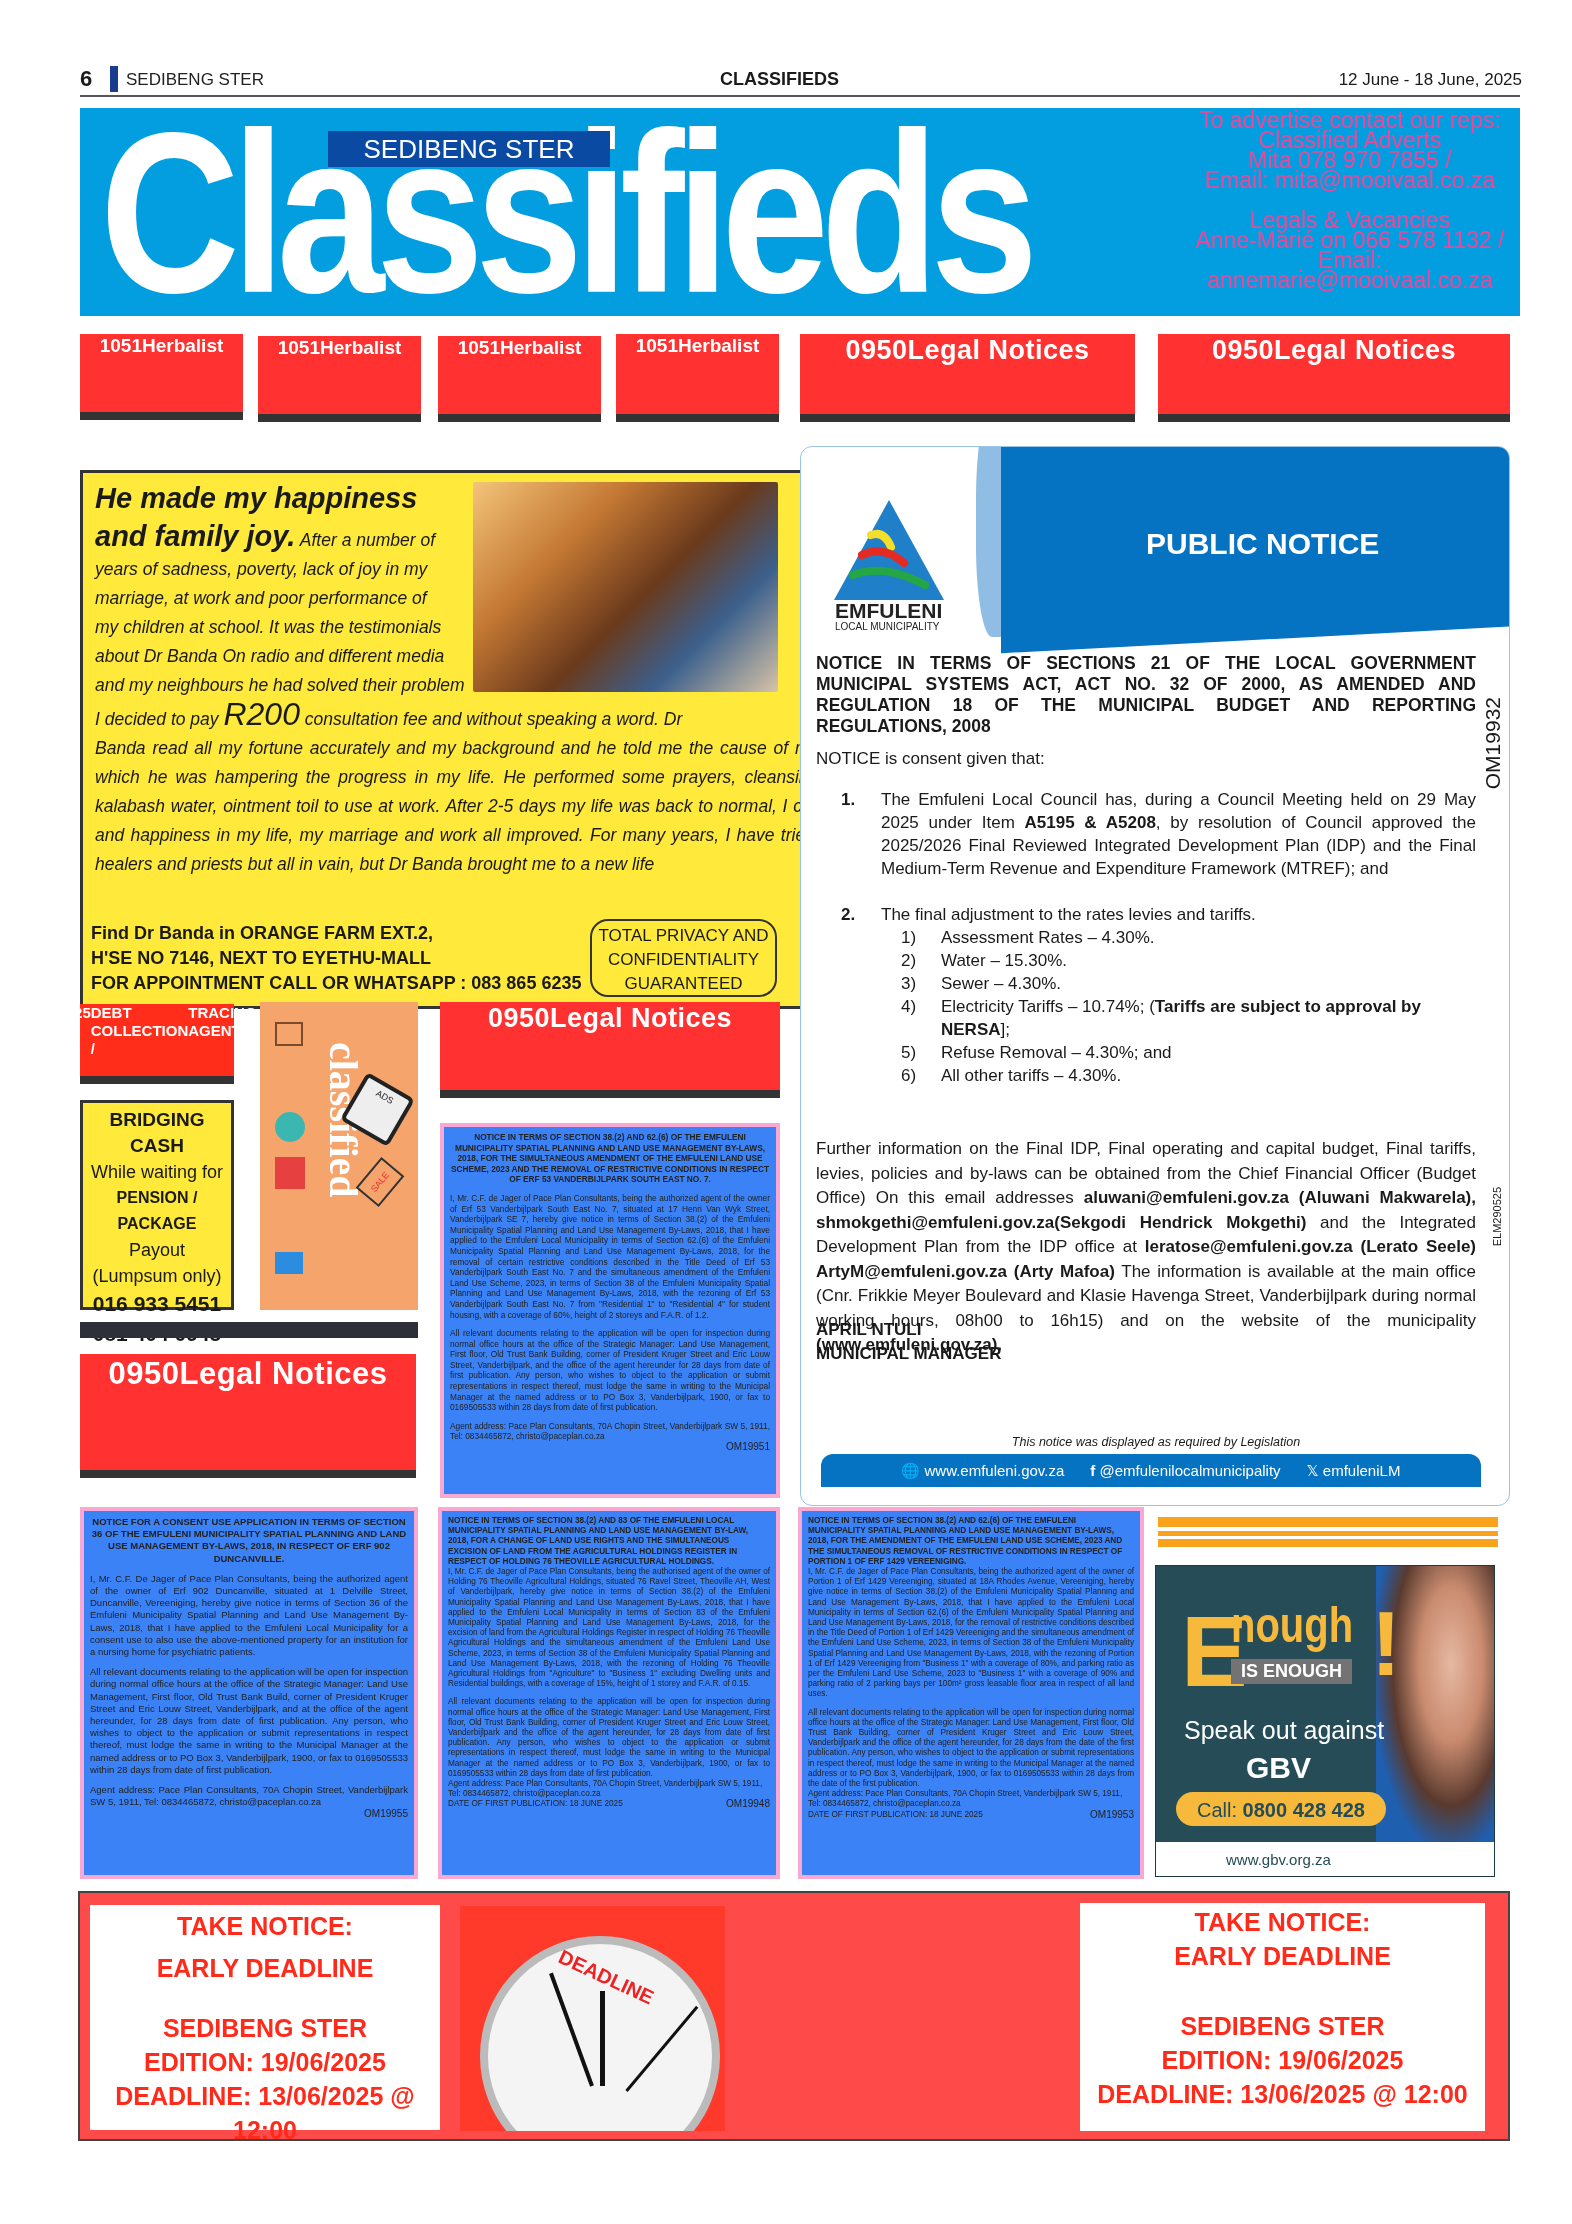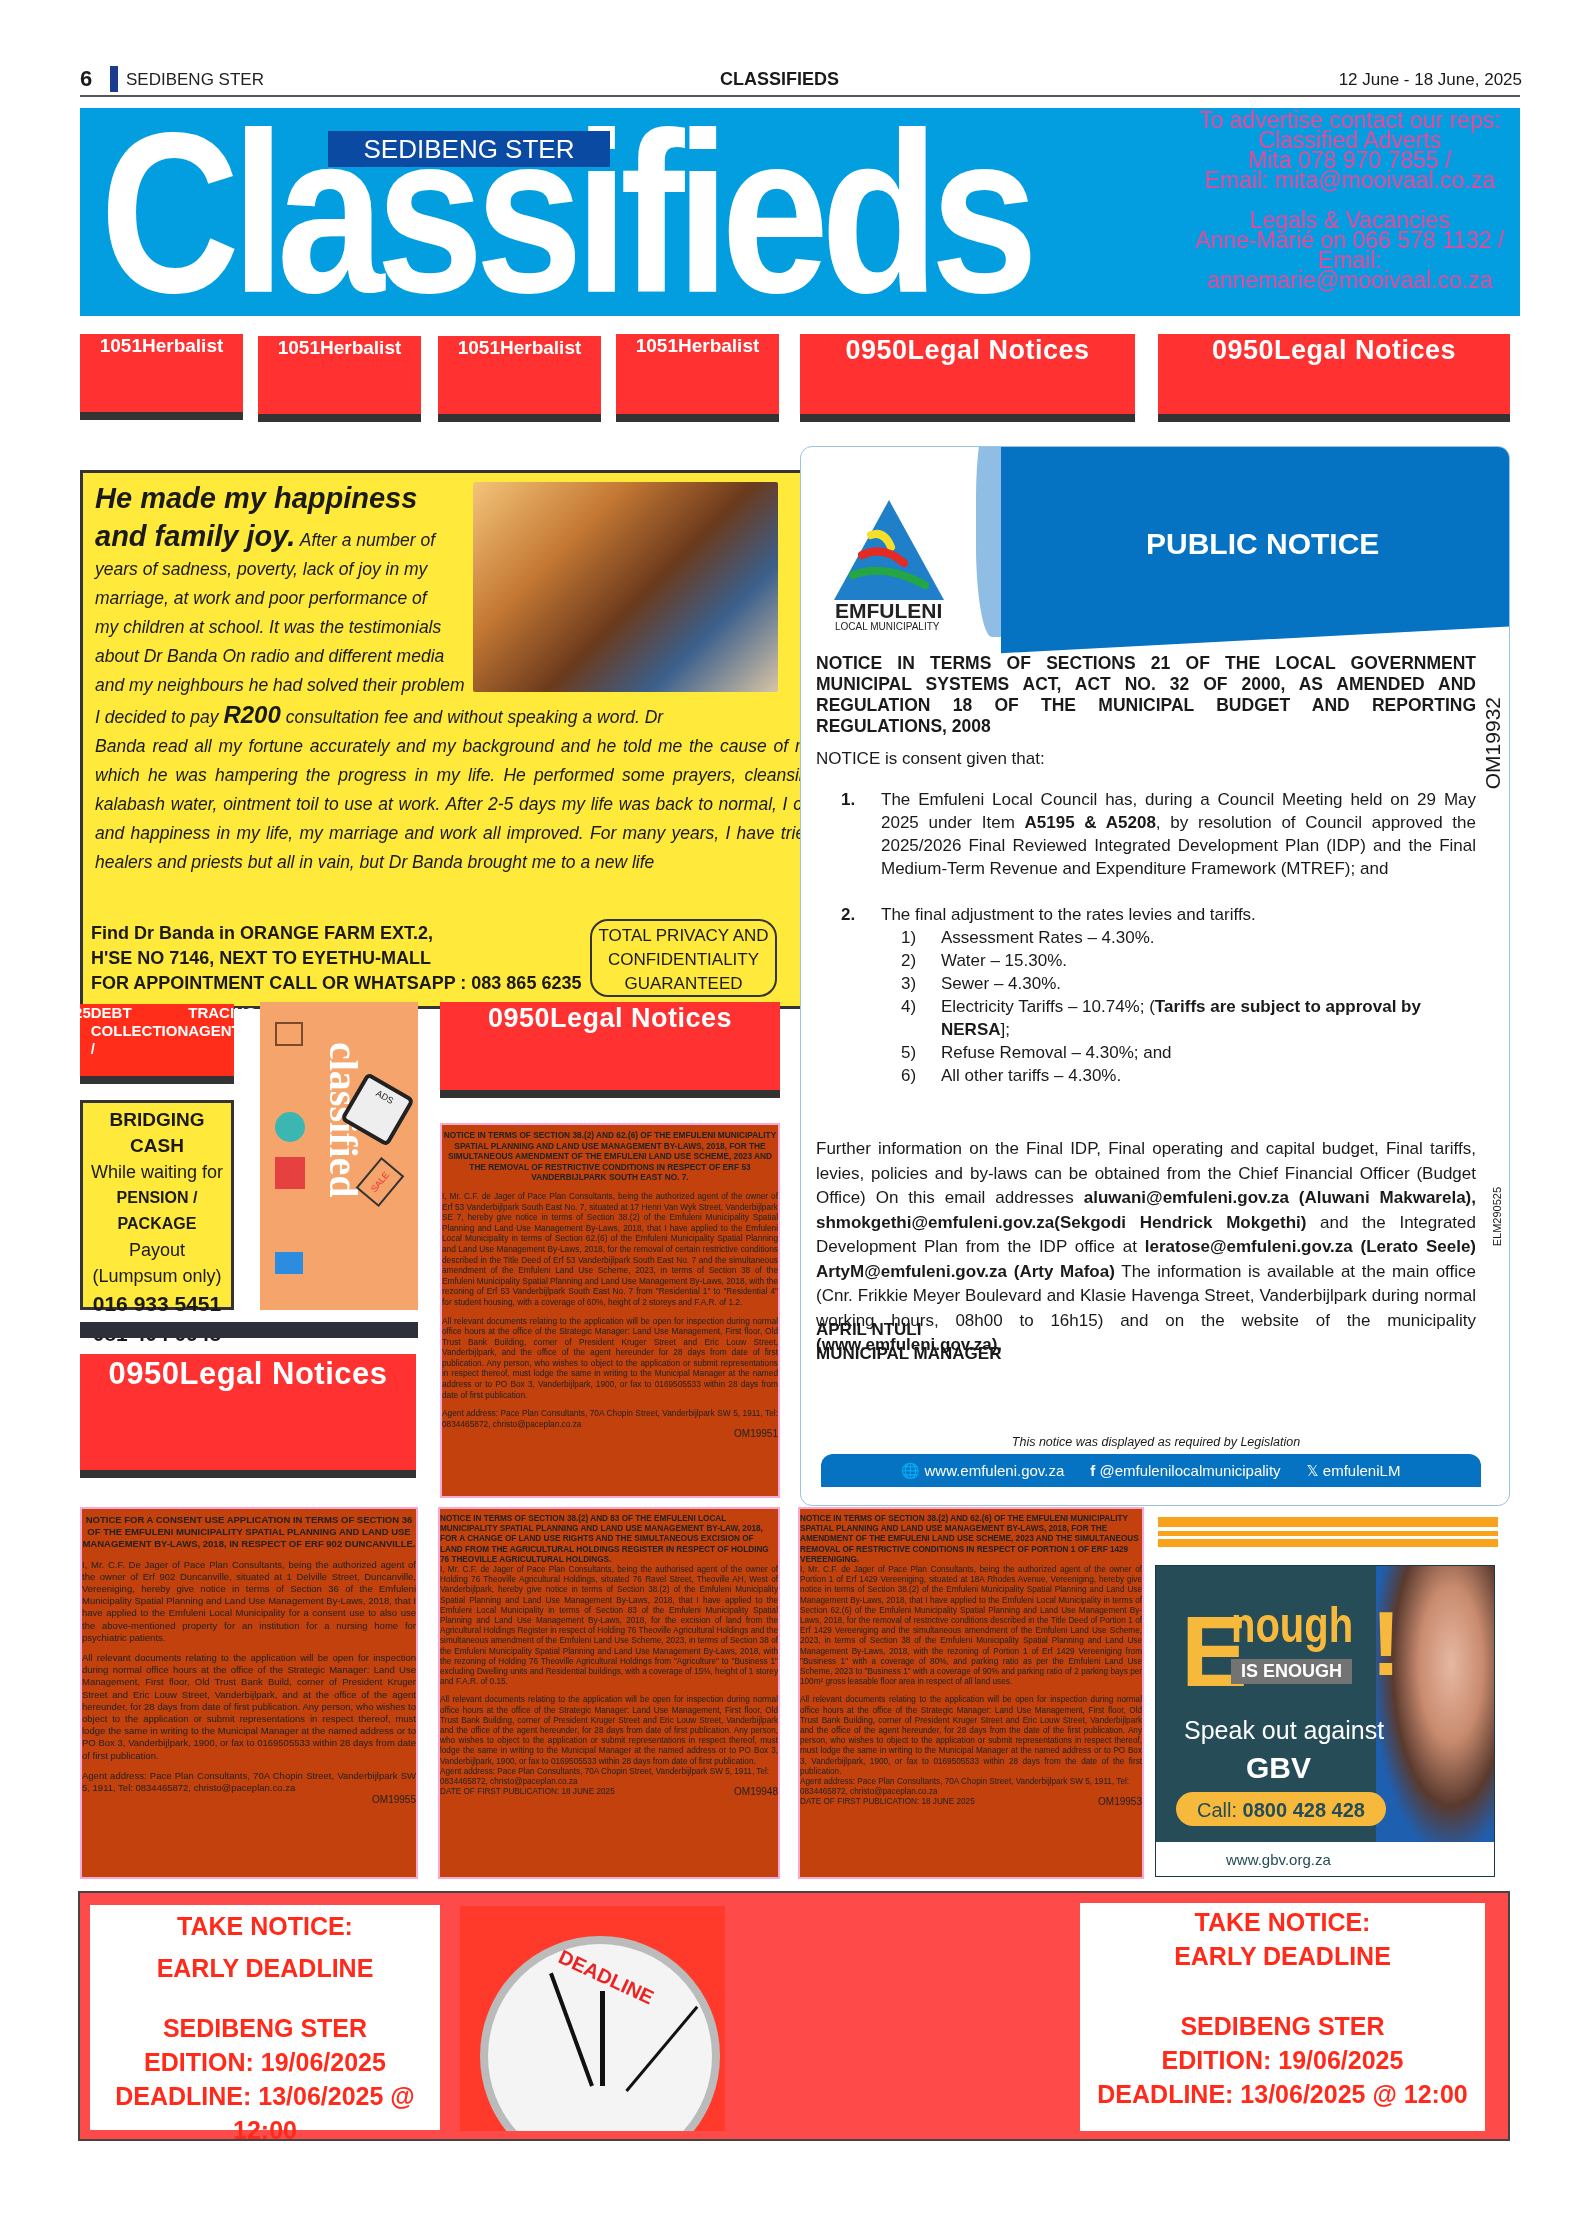--- a/index.html
+++ b/index.html
@@ -19,21 +19,21 @@
 .contact{left:1190px;top:110px;width:320px;text-align:center;color:#ec4899;font-size:23px;line-height:20px}
 
 .tab{background:#ff3131;color:#fff;font-weight:bold;display:flex;flex-direction:row;justify-content:center;border-bottom:8px solid #333}
 .tab.big{font-size:27px;line-height:32px;letter-spacing:.5px}
 
 .yellow{background:#ffe93a;border:3px solid #333}
 .banda{left:80px;top:470px;width:832px;height:539px;padding:6px 12px}
 .banda-head{font-style:italic;font-weight:bold;font-size:29px;line-height:38px}
 .banda-body{font-style:italic;font-size:17.5px;line-height:29px}
 .banda-body2{font-style:italic;font-size:17.5px;line-height:29px;text-align:justify}
-.r200{font-size:24px;font-weight:bold}
+.r200{font-size:32px;font-weight:normal}
 .photo{left:390px;top:9px;width:305px;height:210px;background:linear-gradient(135deg,#f3c47a 0%,#c47833 30%,#6b3a1c 55%,#3b5f8c 75%,#d8c4a6 100%);border-radius:2px}
 .banda-find{font-weight:bold;font-size:18px;line-height:25px;position:absolute;left:8px;top:448px}
 .privacy{position:absolute;left:507px;top:446px;width:187px;height:78px;border:2px solid #333;border-radius:18px;text-align:center;font-size:17px;line-height:24px;padding-top:3px}
 
 .pnotice{left:800px;top:446px;width:710px;height:1060px;border:1px solid #9bc3e4;border-radius:12px;background:#fff;overflow:hidden}
 .pn-swoosh{position:absolute;left:200px;top:-40px;width:620px;height:230px;background:#0572c2;border-radius:0 40px 0 0;transform:skewY(-3deg)}
 .pn-swoosh2{position:absolute;left:175px;top:-40px;width:40px;height:230px;background:#8fbde3;border-radius:40% 0 0 40%}
 .pn-title{position:absolute;left:345px;top:80px;font-size:30px;font-weight:bold;color:#fff}
 .pn-logo{position:absolute;left:28px;top:48px;width:120px;height:120px}
 .pn-logo-name{position:absolute;left:34px;top:152px;font-weight:bold;font-size:21px;color:#222}
@@ -52,21 +52,21 @@
 .pn-foot{position:absolute;left:20px;top:1007px;width:660px;height:33px;background:#0572c2;border-radius:12px 12px 0 0;color:#fff;font-size:15px;display:flex;align-items:center;justify-content:center;gap:26px}
 .vert{position:absolute;writing-mode:vertical-rl;transform:rotate(180deg)}
 .bridge{left:80px;top:1100px;width:203px;height:210px;text-align:center;padding-top:4px}
 .bridge .b{font-weight:bold;font-size:19px;line-height:26px}
 .bridge .n{font-size:18px;line-height:26px}
 .bridge .p{font-weight:bold;font-size:21px;line-height:30px}
 .classad{left:260px;top:1002px;width:158px;height:308px;background:#f5a56c;overflow:hidden}
 .classad-word{position:absolute;left:60px;top:40px;writing-mode:vertical-rl;color:#fff;font-size:40px;font-family:"Liberation Serif",serif;font-weight:bold}
 .darkbar{left:80px;top:1322px;width:338px;height:16px;background:#2d3038}
 
-.notice{border:2px solid #f9a8d4;background:#c2410c;padding:5px 0;font-size:8.3px;line-height:10.6px;color:#222;overflow:hidden}
+.notice{border:4px solid #f9a8d4;background:#3b82f6;padding:5px 6px;font-size:8.3px;line-height:10.6px;color:#222;overflow:hidden}
 .notice .h{font-weight:bold;text-align:center;margin-bottom:8px}
 .notice .hl{font-weight:bold;}
 .notice p{margin-bottom:8px;text-align:justify}
 .notice .ref{float:right;font-size:10px}
 .n1{left:440px;top:1123px;width:340px;height:375px}
 .n2{left:80px;top:1507px;width:338px;height:372px;font-size:9.5px;line-height:12.2px}
 .n3{left:438px;top:1507px;width:342px;height:372px;font-size:8.2px;line-height:10.2px}
 .n4{left:798px;top:1507px;width:346px;height:372px;font-size:8.2px;line-height:10.2px}
 
 .orange{left:1158px;top:1517px;width:340px;height:10px;background:#f9a21c}

